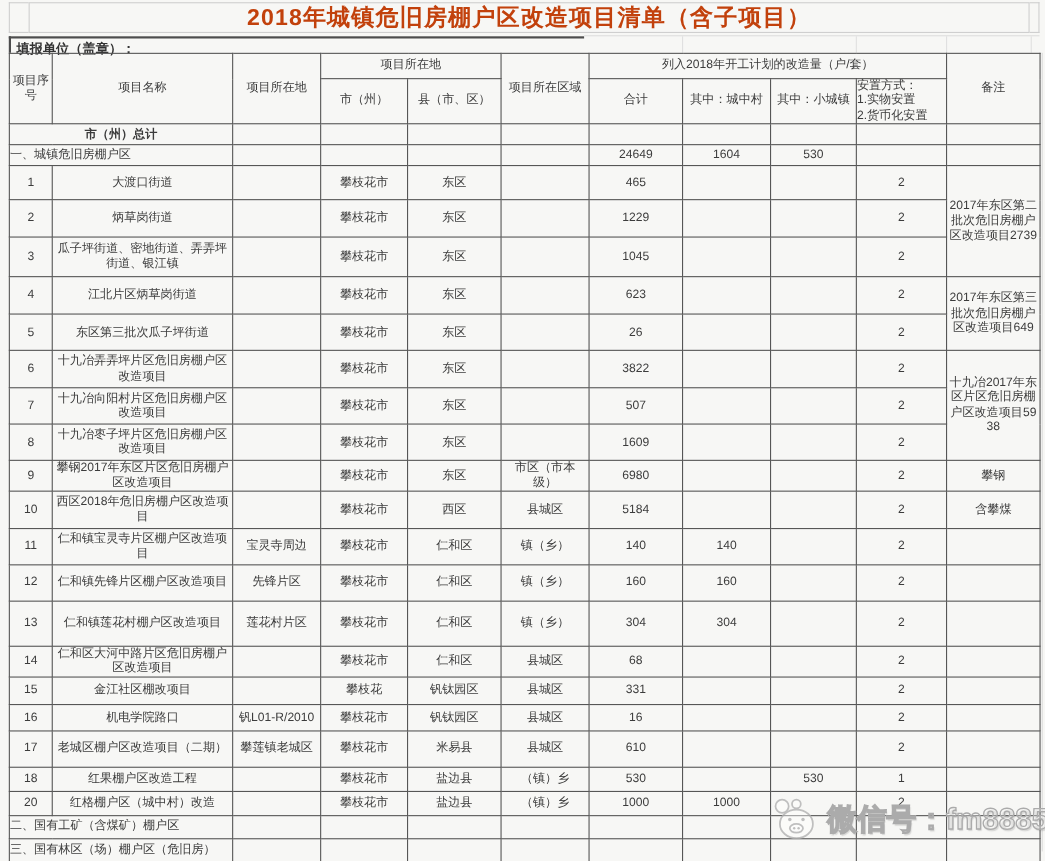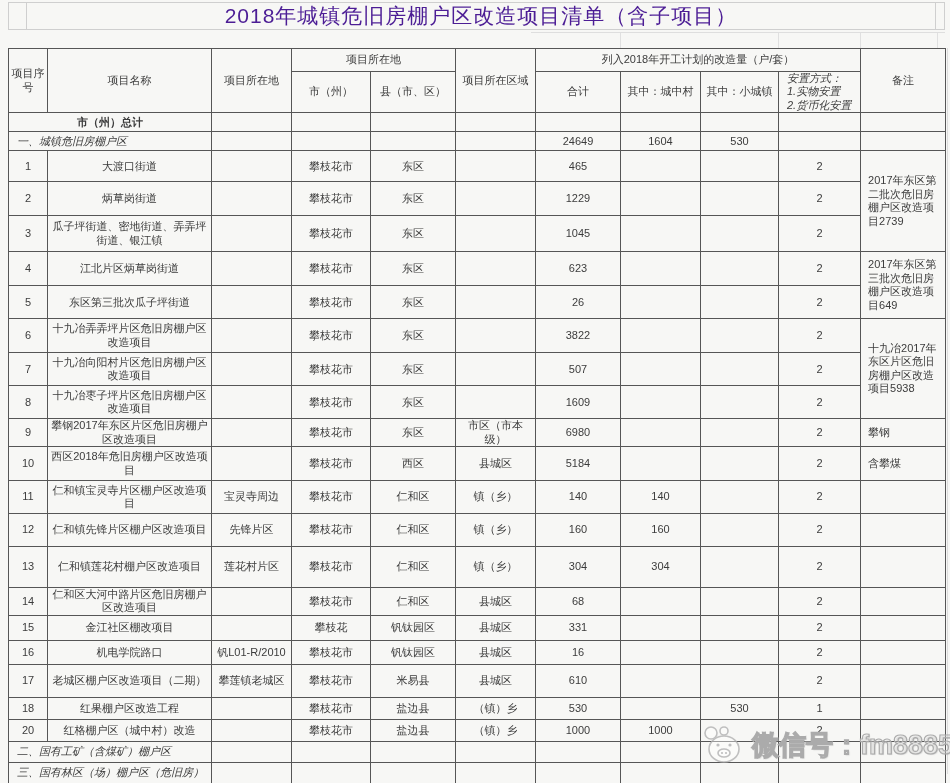--- a/index.html
+++ b/index.html
@@ -19,21 +19,21 @@
     position:absolute;left:8px;top:2px;width:937px;height:28px;
     display:flex;
   }
   .title-sliver{
     width:17px;border:1px solid #cfcfcf;border-right:none;
   }
   .title-sliver.right{width:8px;border:1px solid #cfcfcf;border-left:none;}
   .title-cell{
     flex:1;border:1px solid #cfcfcf;
     display:flex;align-items:center;justify-content:center;
-    font-size:21px;font-weight:normal;color:#4c1d95;
+    font-size:21px;font-weight:bold;color:#c2410c;
     letter-spacing:1px;white-space:nowrap;
   }
   
   .form-unit{
     position:absolute;left:8px;top:33px;width:523px;height:15px;
     border-top:2px solid #4d4d4d;border-left:2px solid #4d4d4d;
     font-size:12px;font-weight:bold;color:#333;
     padding:1px 0 0 5px;box-sizing:border-box;white-space:nowrap;
   }
   .gap-hline{position:absolute;left:531px;top:32px;width:414px;height:1px;background:#dedede;}
@@ -44,24 +44,24 @@
     position:absolute;left:8px;top:48px;width:937px;
     border-collapse:collapse;table-layout:fixed;
   }
   table.main th, table.main td{
     border:1px solid #565656;
     font-size:11px;font-weight:normal;color:#3c3c3c;
     text-align:center;vertical-align:middle;
     padding:0 2px;line-height:1.22;
     word-break:break-all;
   }
-  table.main .l{text-align:left;padding-left:8px;font-style:italic;}
+  table.main .l{text-align:left;padding-left:0;}
   table.main .b{font-weight:bold;}
   table.main .pre{white-space:pre-line;}
-  table.main .remark{text-align:left;padding:1px 1px 1px 7px;}
+  table.main .remark{text-align:center;padding:1px 1px 1px 1px;}
   
   .watermark{
     position:absolute;left:700px;top:718px;width:245px;height:54px;
     display:flex;align-items:center;gap:6px;
     pointer-events:none;
   }
   .watermark svg{flex:0 0 auto;opacity:.8;}
   .watermark-text{
     font-size:27px;font-weight:bold;white-space:nowrap;
     color:rgba(255,255,255,0.28);
@@ -73,20 +73,21 @@
 <body>
 
 <div class="page">
 
   <div class="title-band">
     <div class="title-sliver"></div>
     <div class="title-cell">2018年城镇危旧房棚户区改造项目清单（含子项目）</div>
     <div class="title-sliver right"></div>
   </div>
 
+  <div class="form-unit">填报单位（盖章）：</div>
   <div class="gap-hline"></div>
   <div class="gap-vline" style="left:620px"></div>
   <div class="gap-vline" style="left:778px"></div>
   <div class="gap-vline" style="left:860px"></div>
   <div class="gap-vline" style="left:937px"></div>
   <div class="edge-vline"></div>
 
   <table class="main">
     <colgroup>
       <col style="width:39px">

